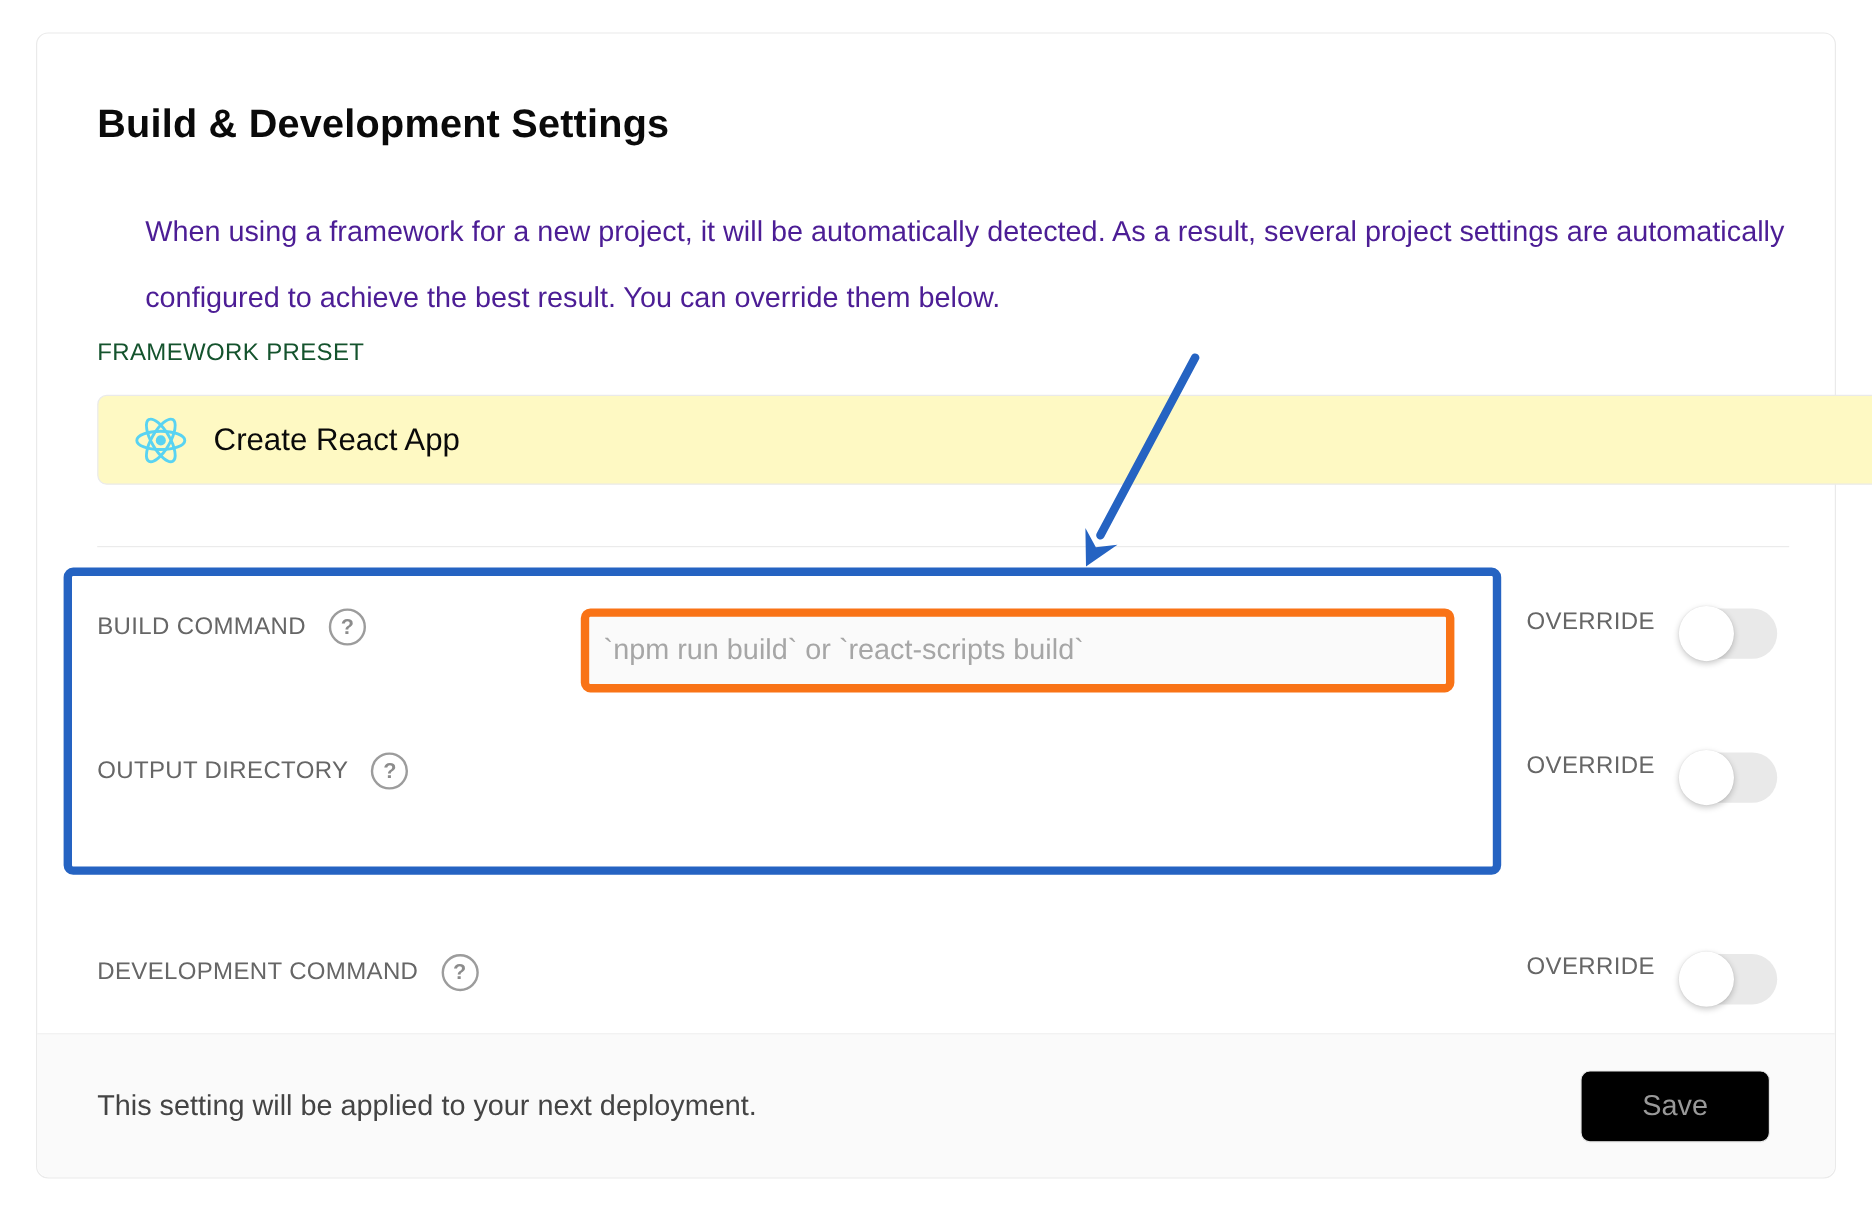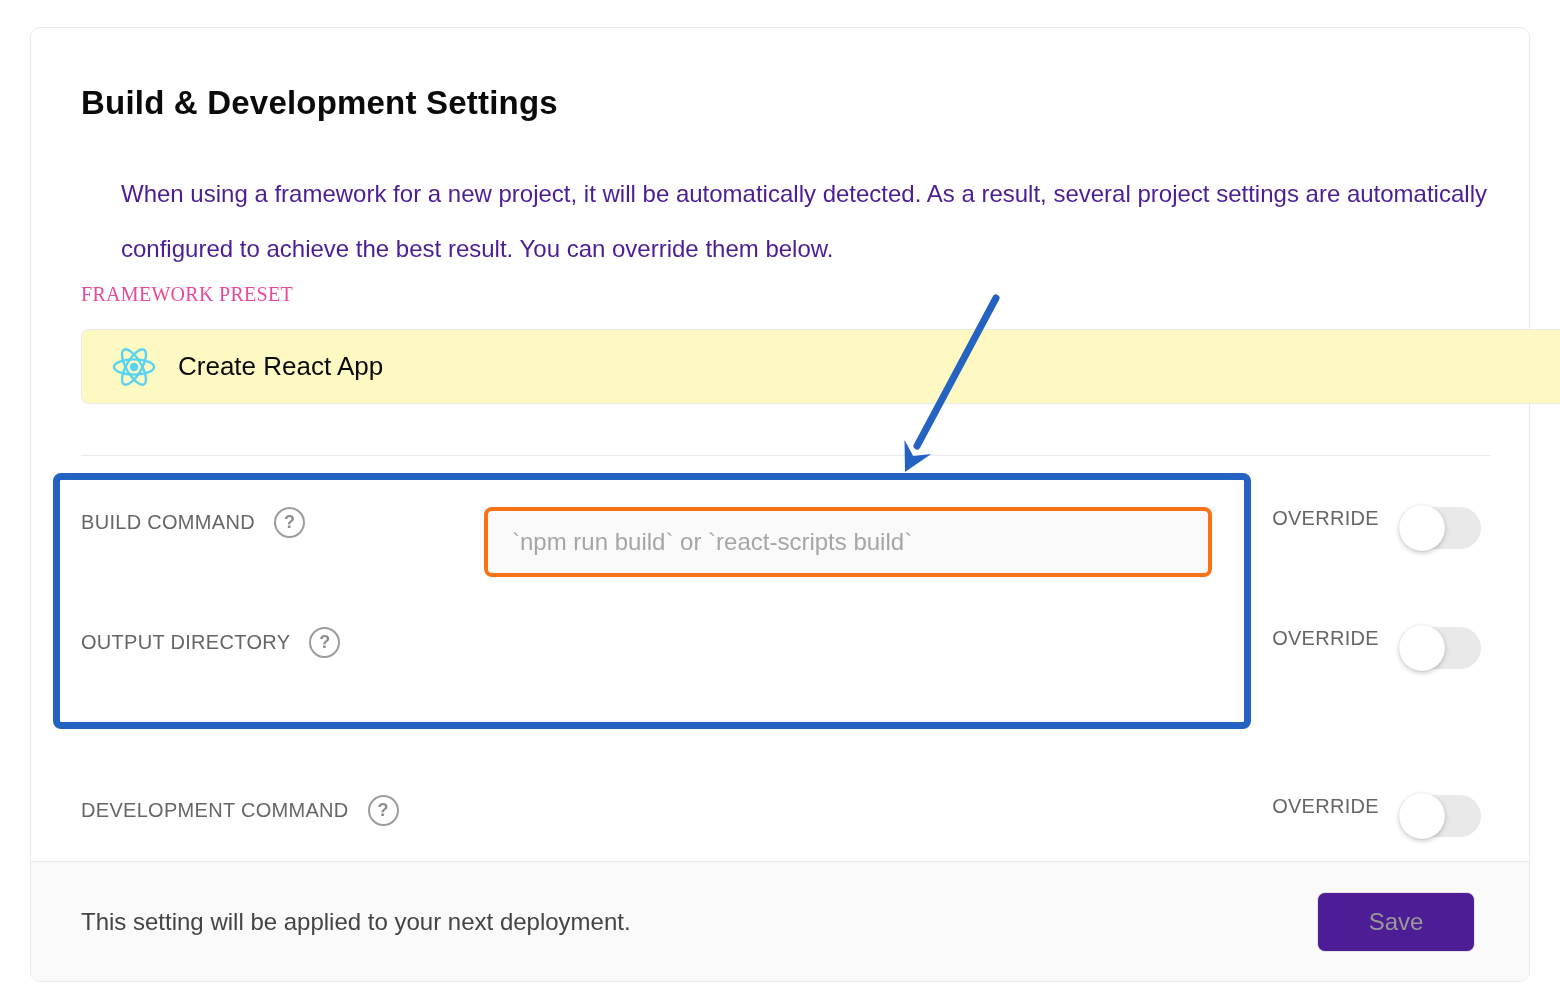--- a/index.html
+++ b/index.html
@@ -17,21 +17,21 @@
     font-size: 33px; font-weight: 700; color: #0a0a0a; letter-spacing: 0.2px;
   }
 
   .description {
     position: absolute; left: 50px; top: 138px; width: 1375px;
     font-size: 24px; line-height: 55px; color: #4c1d95; margin-left: 40px;
   }
 
   .preset-label {
     position: absolute; left: 50px; top: 255px;
-    font-size: 20px; color: #ec4899; letter-spacing: 0.3px; font-family: Liberation Serif, serif;
+    font-size: 20px; color: #14532d; letter-spacing: 0.3px;
   }
 
   .preset-select {
     position: absolute; left: 50px; top: 301px; width: 1555px; height: 75px;
     background: #fef9c3; border: 1px solid #eaeaea; border-radius: 8px;
     display: flex; align-items: center; cursor: pointer;
   }
   .preset-select .react-icon { margin-left: 28px; display: flex; }
   .preset-select .preset-value { margin-left: 20px; font-size: 26px; color: #0a0a0a; }
   .preset-select .chevron { margin-left: auto; margin-right: 26px; display: flex; }
@@ -53,23 +53,23 @@
   .row-label { font-size: 20px; color: #666; letter-spacing: 0.3px; }
   .help-icon {
     width: 31px; height: 31px; margin-left: 19px; border: 2px solid #9c9c9c;
     border-radius: 50%; color: #8c8c8c; font-size: 18px; font-weight: 700;
     display: flex; align-items: center; justify-content: center; cursor: pointer;
     flex: none;
   }
 
   .cmd-input {
     width: 728px; height: 70px; background: #fafafa;
-    border: 4px solid #f97316; border-radius: 8px;
+    border: 7px solid #f97316; border-radius: 8px;
     font-family: "Liberation Sans", sans-serif;
-    font-size: 24px; color: #a16207; padding: 0 24px; outline: none;
+    font-size: 24px; color: #a16207; padding: 0 12px; outline: none;
   }
   .cmd-input::placeholder { color: #a6a6a6; opacity: 1; }
 
   .override-label { margin-left: auto; font-size: 20px; color: #666; letter-spacing: 0.3px; }
 
   .toggle {
     margin-left: 22px; width: 80px; height: 42px; border-radius: 21px;
     background: #e9e9e9; position: relative; cursor: pointer; flex: none;
   }
   .toggle .knob {
@@ -88,21 +88,21 @@
 
   .footer {
     position: absolute; left: 0; bottom: 0; width: 100%; height: 120px;
     background: #fafafa; border-top: 1px solid #eaeaea;
     border-radius: 0 0 10px 10px;
     display: flex; align-items: center;
   }
   .footer-note { margin-left: 50px; font-size: 24px; color: #444; }
   .save-button {
     margin-left: auto; margin-right: 54px; width: 158px; height: 60px;
-    background: #4c1d95; border: 1px solid #e6e6e6; border-radius: 8px;
+    background: #000000; border: 1px solid #e6e6e6; border-radius: 8px;
     font-family: "Liberation Sans", sans-serif;
     font-size: 24px; color: #999; cursor: pointer;
   }
 </style>
 </head>
 <body>
 
 <div class="card">
 
   <h1 class="title">Build &amp; Development Settings</h1>

